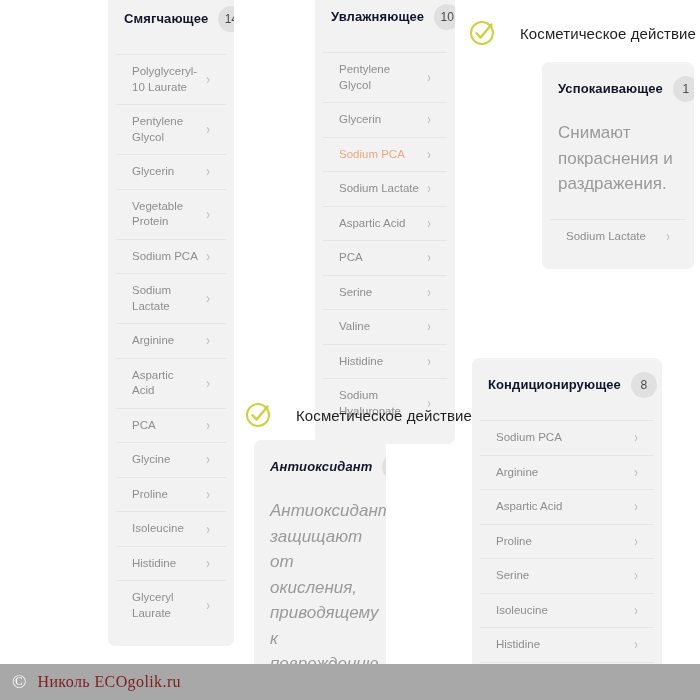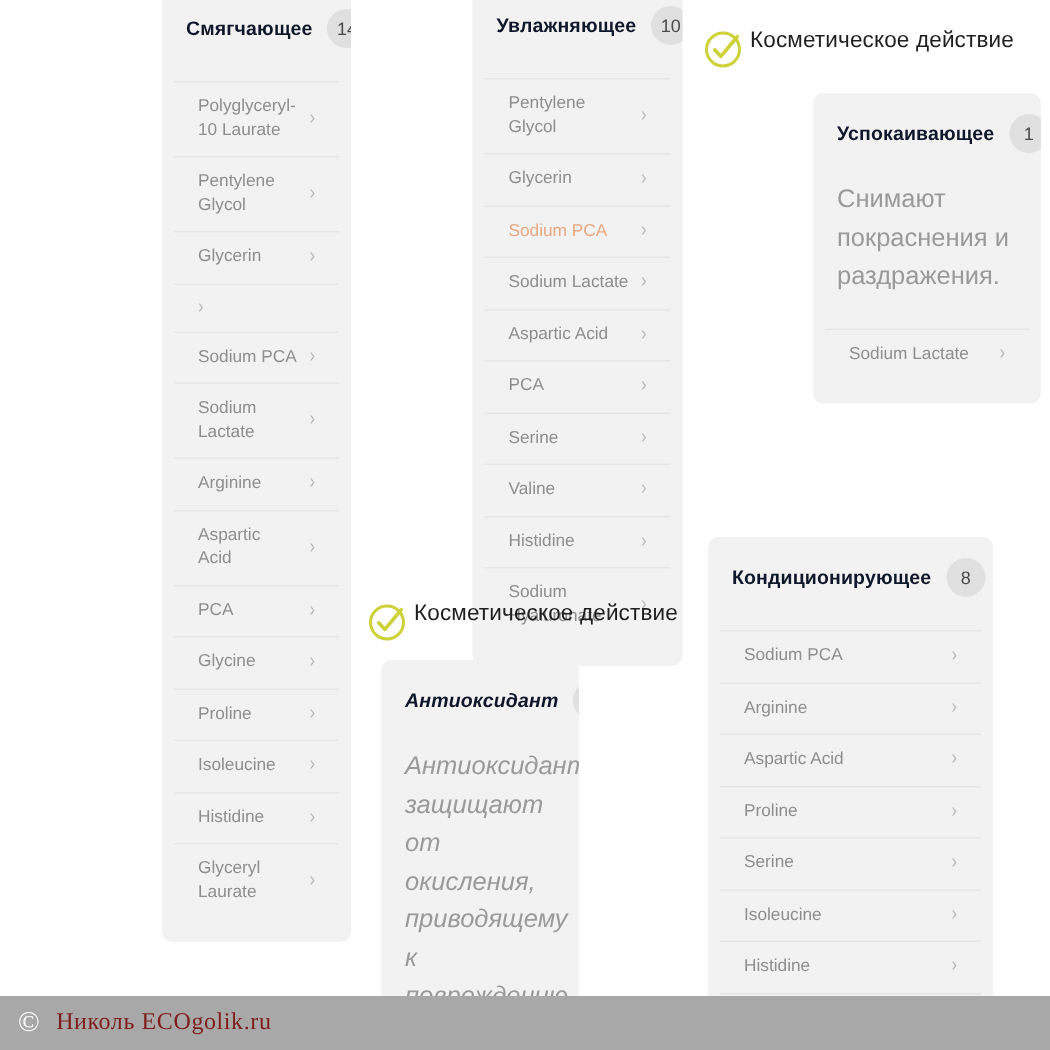--- a/index.html
+++ b/index.html
@@ -88,22 +88,22 @@
     color: #b9b9b9;
     font-size: 11px;
     line-height: 1;
     transform: scaleY(1.25);
   }
 
   
   .sec-head {
     position: absolute;
     display: flex;
-    align-items: flex-start;
-    gap: 2px;
+    align-items: center;
+    gap: 22px;
   }
   .sec-title {
     font-size: 15px;
     color: #1f1f1f;
     letter-spacing: .1px;
   }
   .check-icon { flex: 0 0 auto; display: block; }
 
   
   .watermark {
@@ -158,20 +158,21 @@
         </li>
         <li class="ing-row">
           <span class="name">Pentylene Glycol</span>
           <span class="chev">›</span>
         </li>
         <li class="ing-row">
           <span class="name">Glycerin</span>
           <span class="chev">›</span>
         </li>
         <li class="ing-row">
+          <span class="name">Vegetable Protein</span>
           <span class="chev">›</span>
         </li>
         <li class="ing-row">
           <span class="name">Sodium PCA</span>
           <span class="chev">›</span>
         </li>
         <li class="ing-row">
           <span class="name">Sodium Lactate</span>
           <span class="chev">›</span>
         </li>

